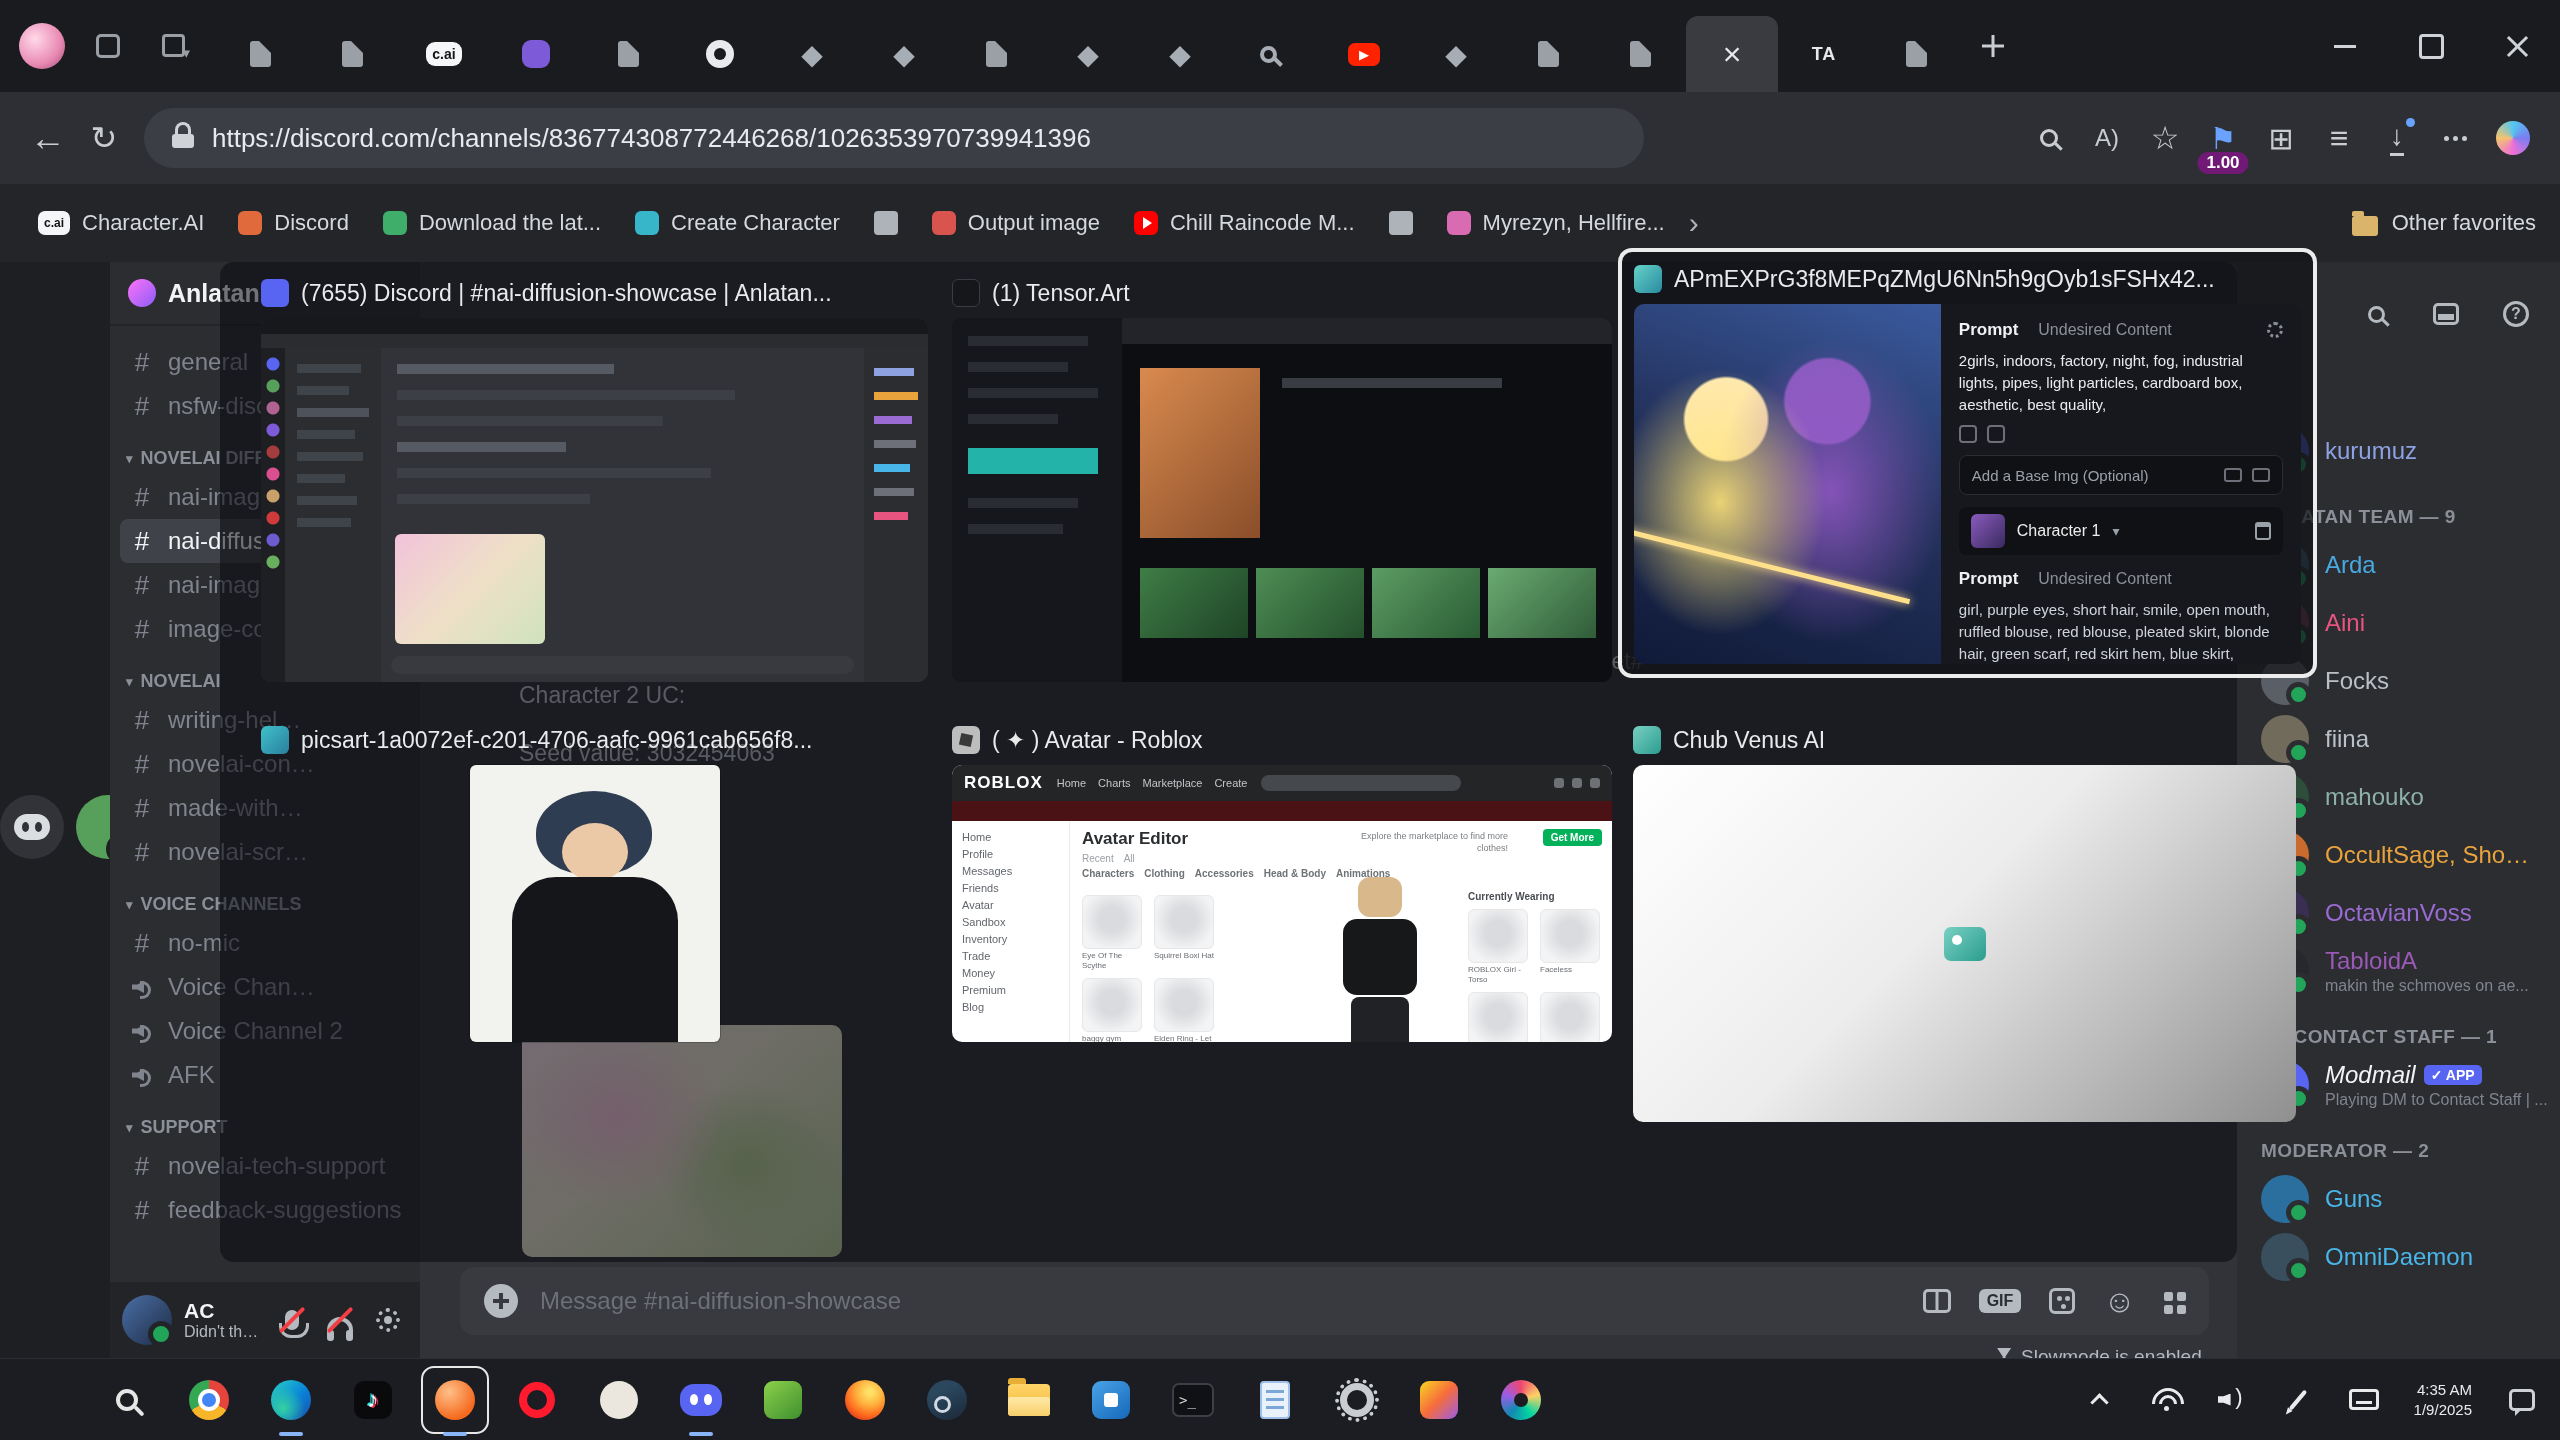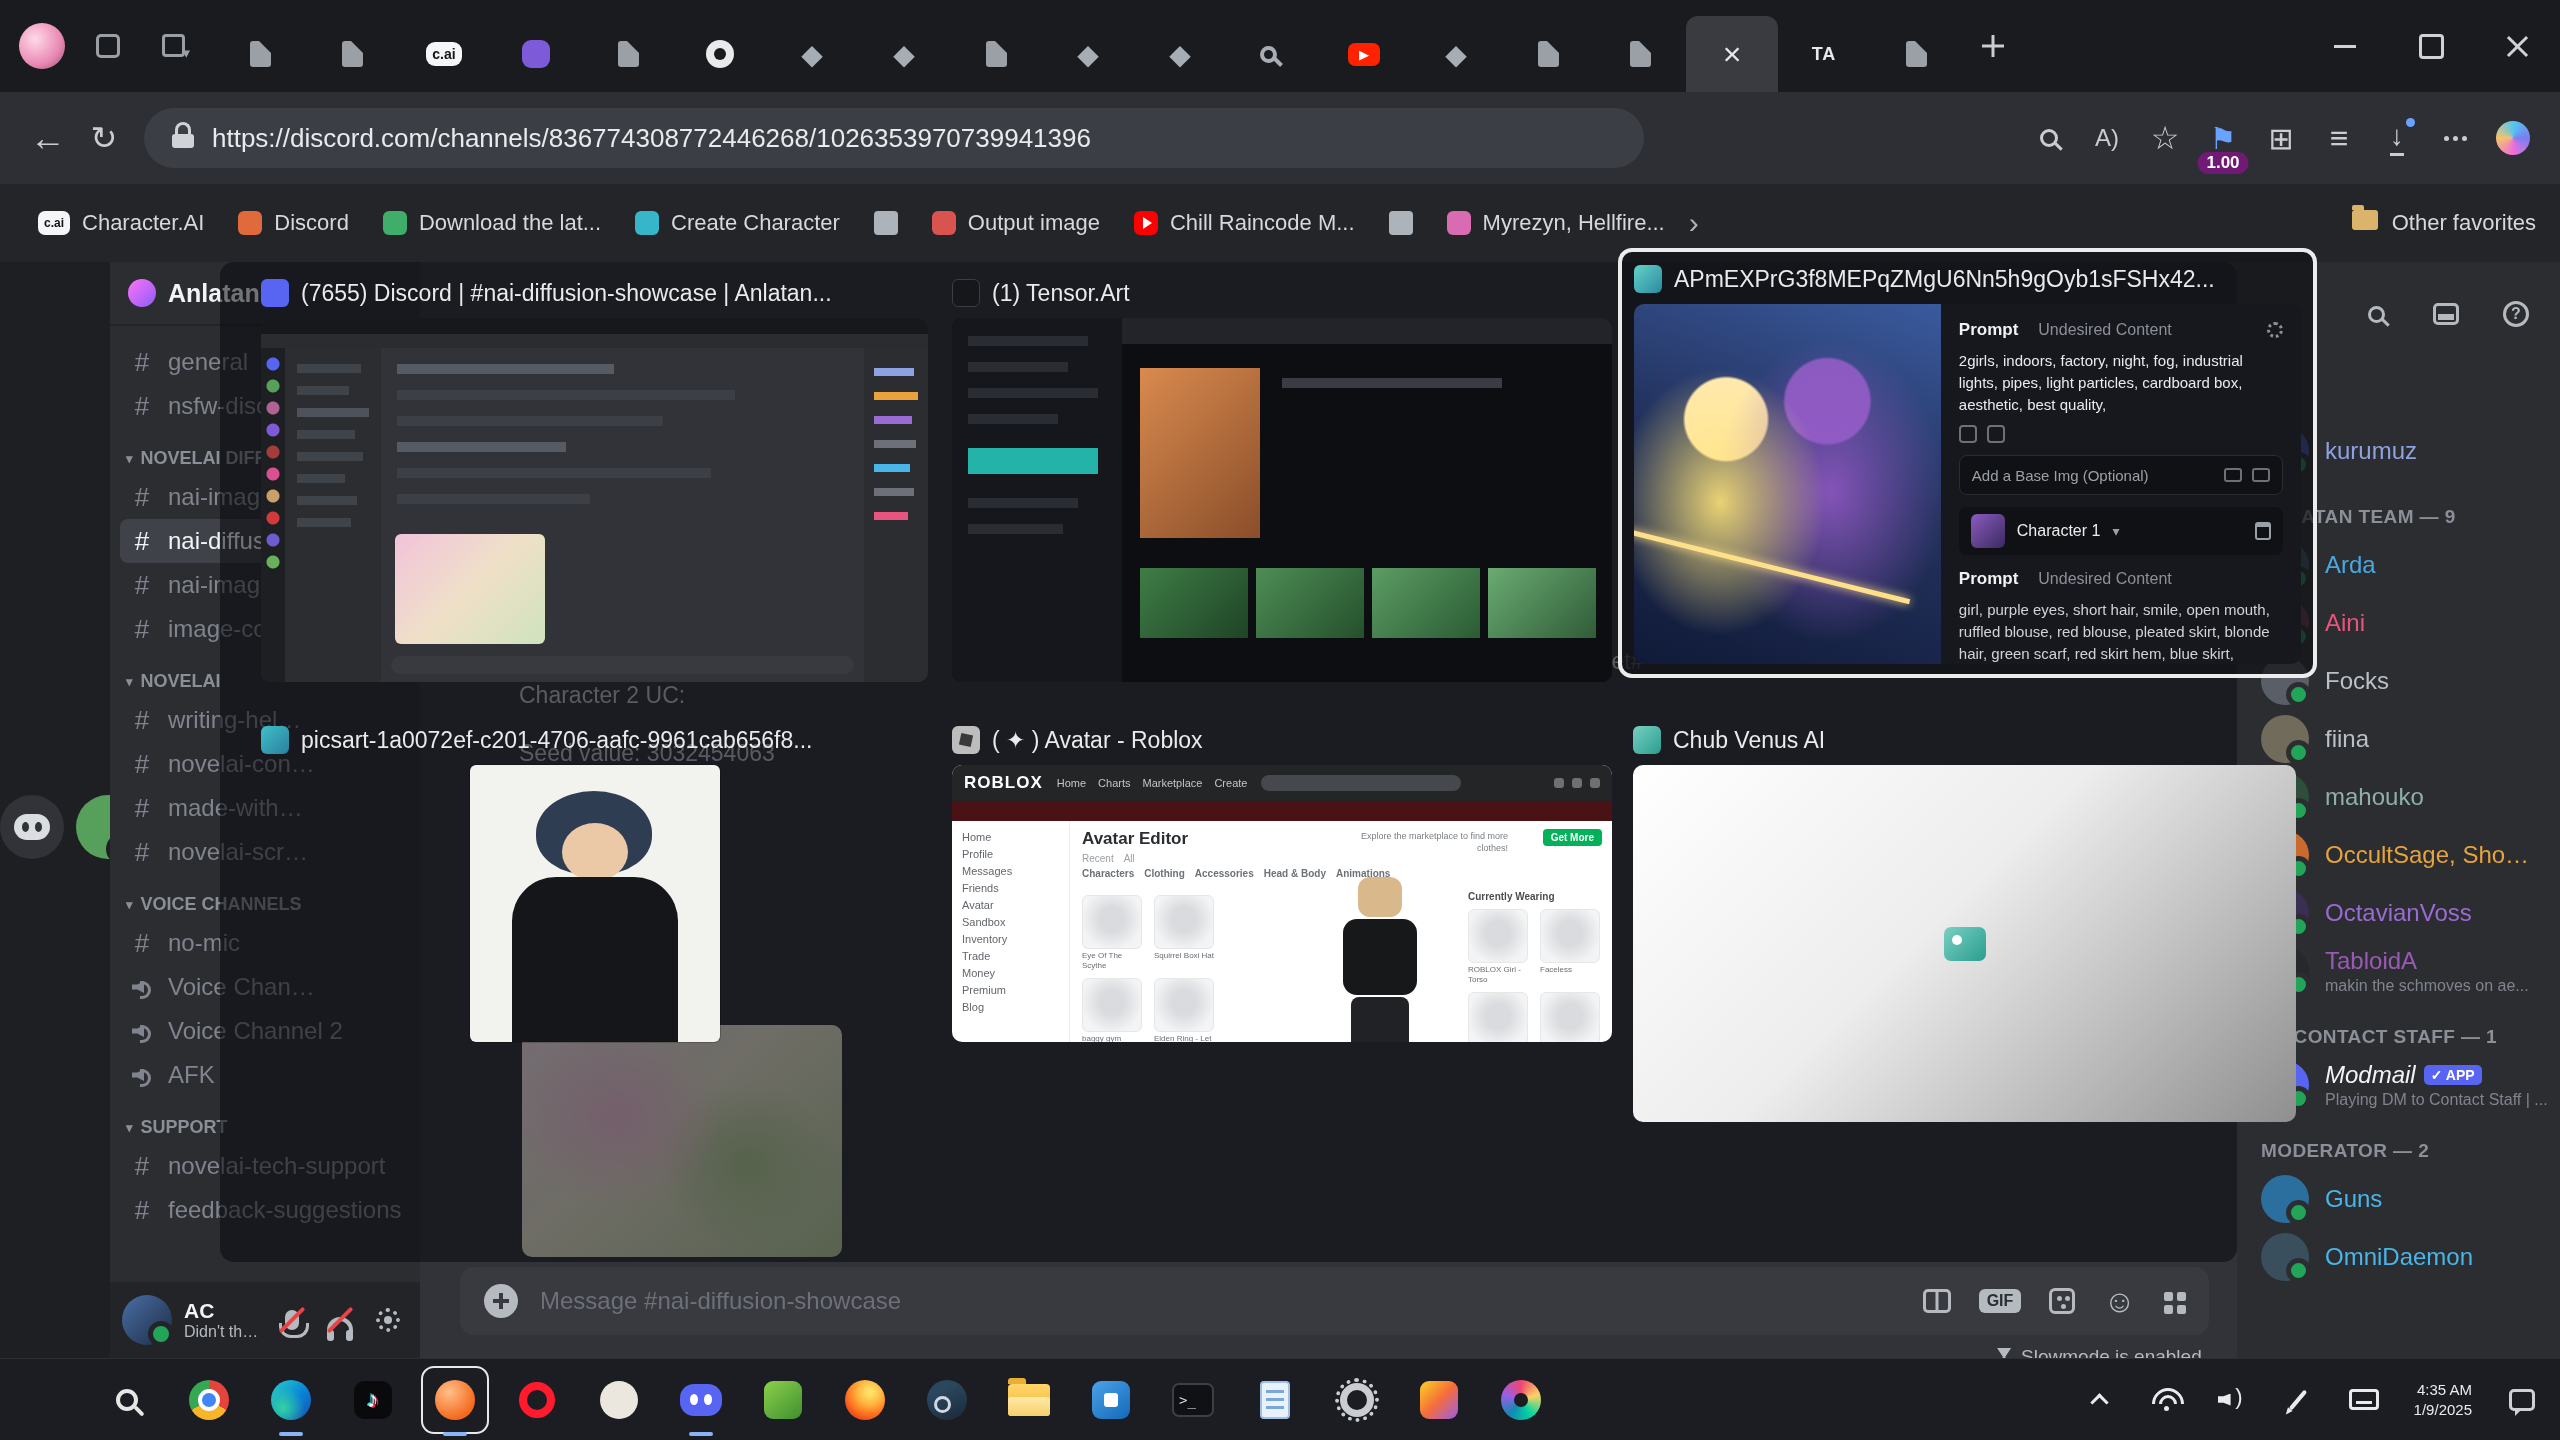--- a/index.html
+++ b/index.html
@@ -77,21 +77,21 @@
 .fb-list{display:flex;align-items:center;gap:6px;min-width:0;overflow:hidden}
 .fb-item{display:flex;align-items:center;gap:12px;padding:8px 14px;border-radius:8px;white-space:nowrap}
 .fb-ic{width:24px;height:24px;border-radius:6px;flex:0 0 auto;display:inline-flex;align-items:center;justify-content:center}
 .fb-cai{background:#f5f6f7;color:#101214;font-weight:700;font-size:12px;width:auto;padding:2px 6px;border-radius:7px}
 .fb-orange{background:#e06a3b}.fb-green{background:#3fae6a}.fb-teal{background:#38b6c9}.fb-red{background:#d9544f}.fb-pink{background:#d86bb1}
 .fb-page{background:#aeb3ba;border-radius:4px}
 .fb-youtube{background:#f00;position:relative}
 .fb-youtube::after{content:"";position:absolute;left:9px;top:6px;border-left:9px solid #fff;border-top:6px solid transparent;border-bottom:6px solid transparent}
 .fb-chevron{color:#aeb3ba;padding:0 10px}
 .fb-chevron::after{content:"›";font-size:30px}
-.fb-right{margin-left:auto;display:flex;align-items:flex-start;gap:14px;white-space:nowrap}
+.fb-right{margin-left:auto;display:flex;align-items:flex-end;gap:14px;white-space:nowrap}
 .fb-folder{width:26px;height:20px;background:#d9b46a;border-radius:3px;position:relative}
 .fb-folder::before{content:"";position:absolute;top:-5px;left:0;width:12px;height:5px;background:#d9b46a;border-radius:2px 2px 0 0}
 
 
 .content{position:absolute;top:262px;left:0;right:0;bottom:82px;background:#313338}
 .rail{position:absolute;left:0;top:0;width:110px;height:100%;background:#1e1f22;display:flex;flex-direction:row;align-items:center;gap:12px;padding-top:34px;overflow:hidden}
 .rail-item{position:relative;width:64px;height:64px;flex:0 0 auto}
 .rail-item.active::before{content:"";position:absolute;left:-23px;top:50%;transform:translateY(-50%);width:10px;height:44px;border-radius:5px;background:#fff}
 .rail-circle{width:64px;height:64px;border-radius:50%;display:flex;align-items:center;justify-content:center;color:#fff;font-weight:700;font-size:26px;overflow:hidden}
 .rail-item.active .rail-circle{border-radius:20px}

